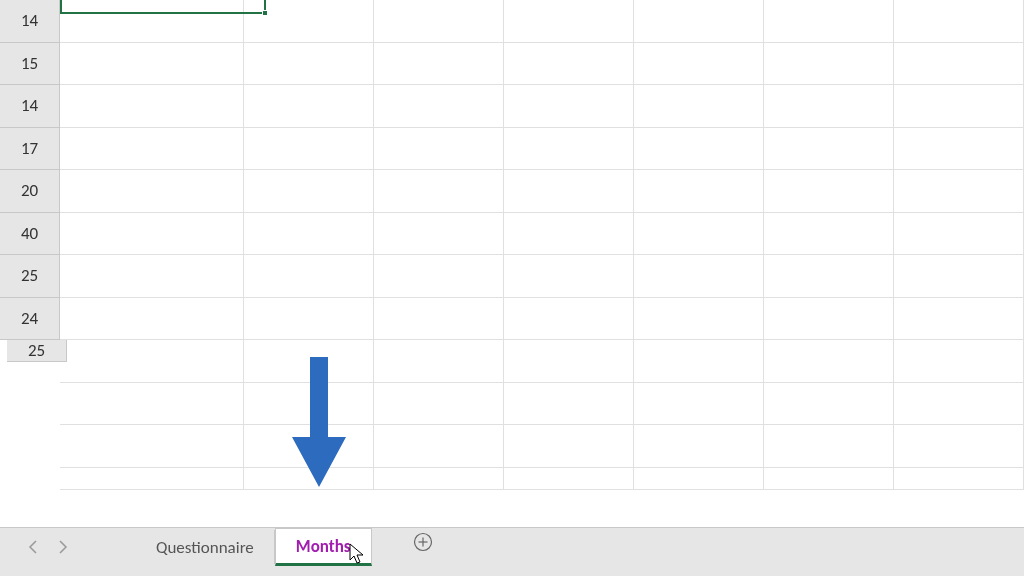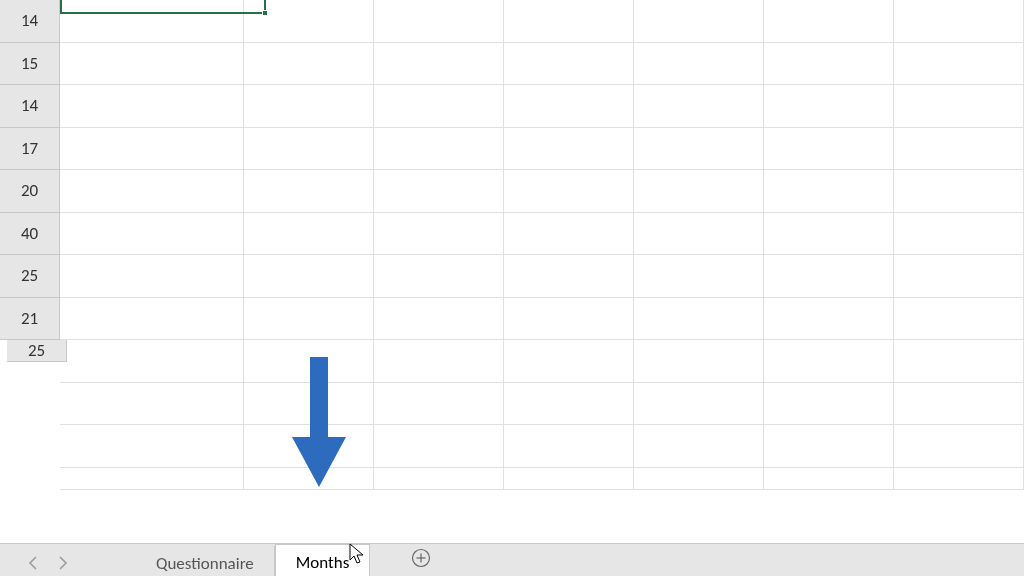--- a/index.html
+++ b/index.html
@@ -91,21 +91,21 @@
       background: #217346;
       border: 1px solid #ffffff;
       z-index: 6;
     }
     
     .tab-bar {
       position: absolute;
       bottom: 0;
       left: 0;
       right: 0;
-      height: 33px;
+      height: 49px;
       background: #e6e6e6;
       border-top: 1px solid #c8c8c8;
       display: flex;
       align-items: flex-start;
       padding-top: 3px;
     }
     .tab-nav-buttons {
       display: flex;
       align-items: center;
       padding: 0 18px;
@@ -127,22 +127,22 @@
       padding: 7px 20px 6px;
       font-size: 17px;
       color: #555;
       cursor: pointer;
       position: relative;
       background: #e6e6e6;
       border-right: 1px solid #c8c8c8;
     }
     .sheet-tab.active {
       background: #ffffff;
-      color: #000000;
-      font-weight: normal;
+      color: #a21caf;
+      font-weight: bold;
       border-bottom: 3px solid #217346;
       border-top: 1px solid #c8c8c8;
       border-left: 1px solid #c8c8c8;
       border-right: 1px solid #c8c8c8;
     }
     .add-sheet-btn {
       margin-left: 40px;
       width: 22px;
       height: 22px;
       display: flex;
@@ -175,21 +175,21 @@
   <div class="fill-handle"></div>
 
   <div class="row-headers">
     <div class="row-header">14</div>
     <div class="row-header">15</div>
     <div class="row-header">14</div>
     <div class="row-header">17</div>
     <div class="row-header">20</div>
     <div class="row-header">40</div>
     <div class="row-header">25</div>
-    <div class="row-header">21</div>
+    <div class="row-header">24</div>
     <div class="row-header last">25</div>
   </div>
 
   <div class="grid-area">
     <div class="grid-row">
         <div class="grid-cell col-a"></div>
         <div class="grid-cell col-b"></div>
         <div class="grid-cell col-c"></div>
         <div class="grid-cell col-d"></div>
         <div class="grid-cell col-e"></div>

